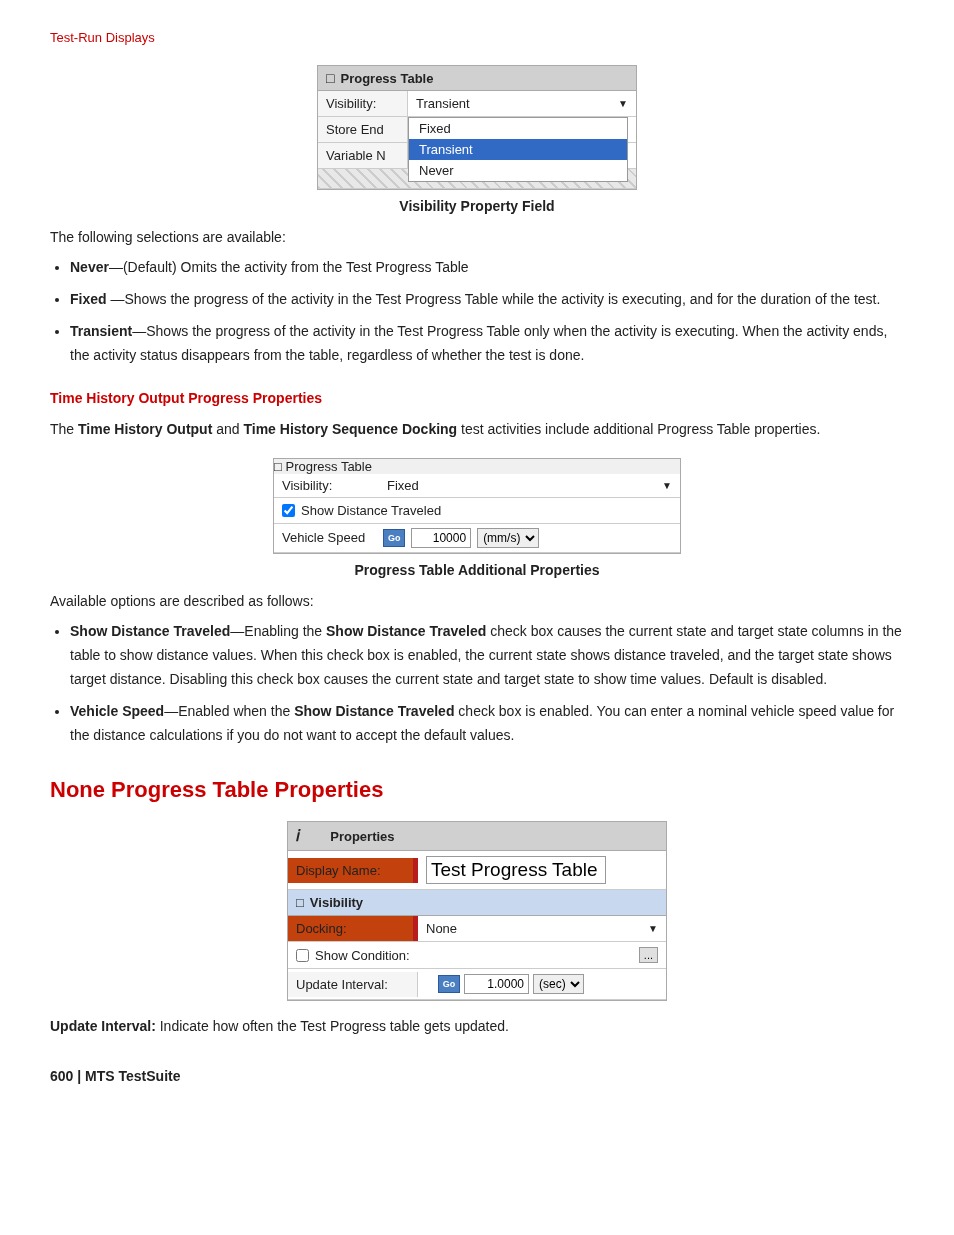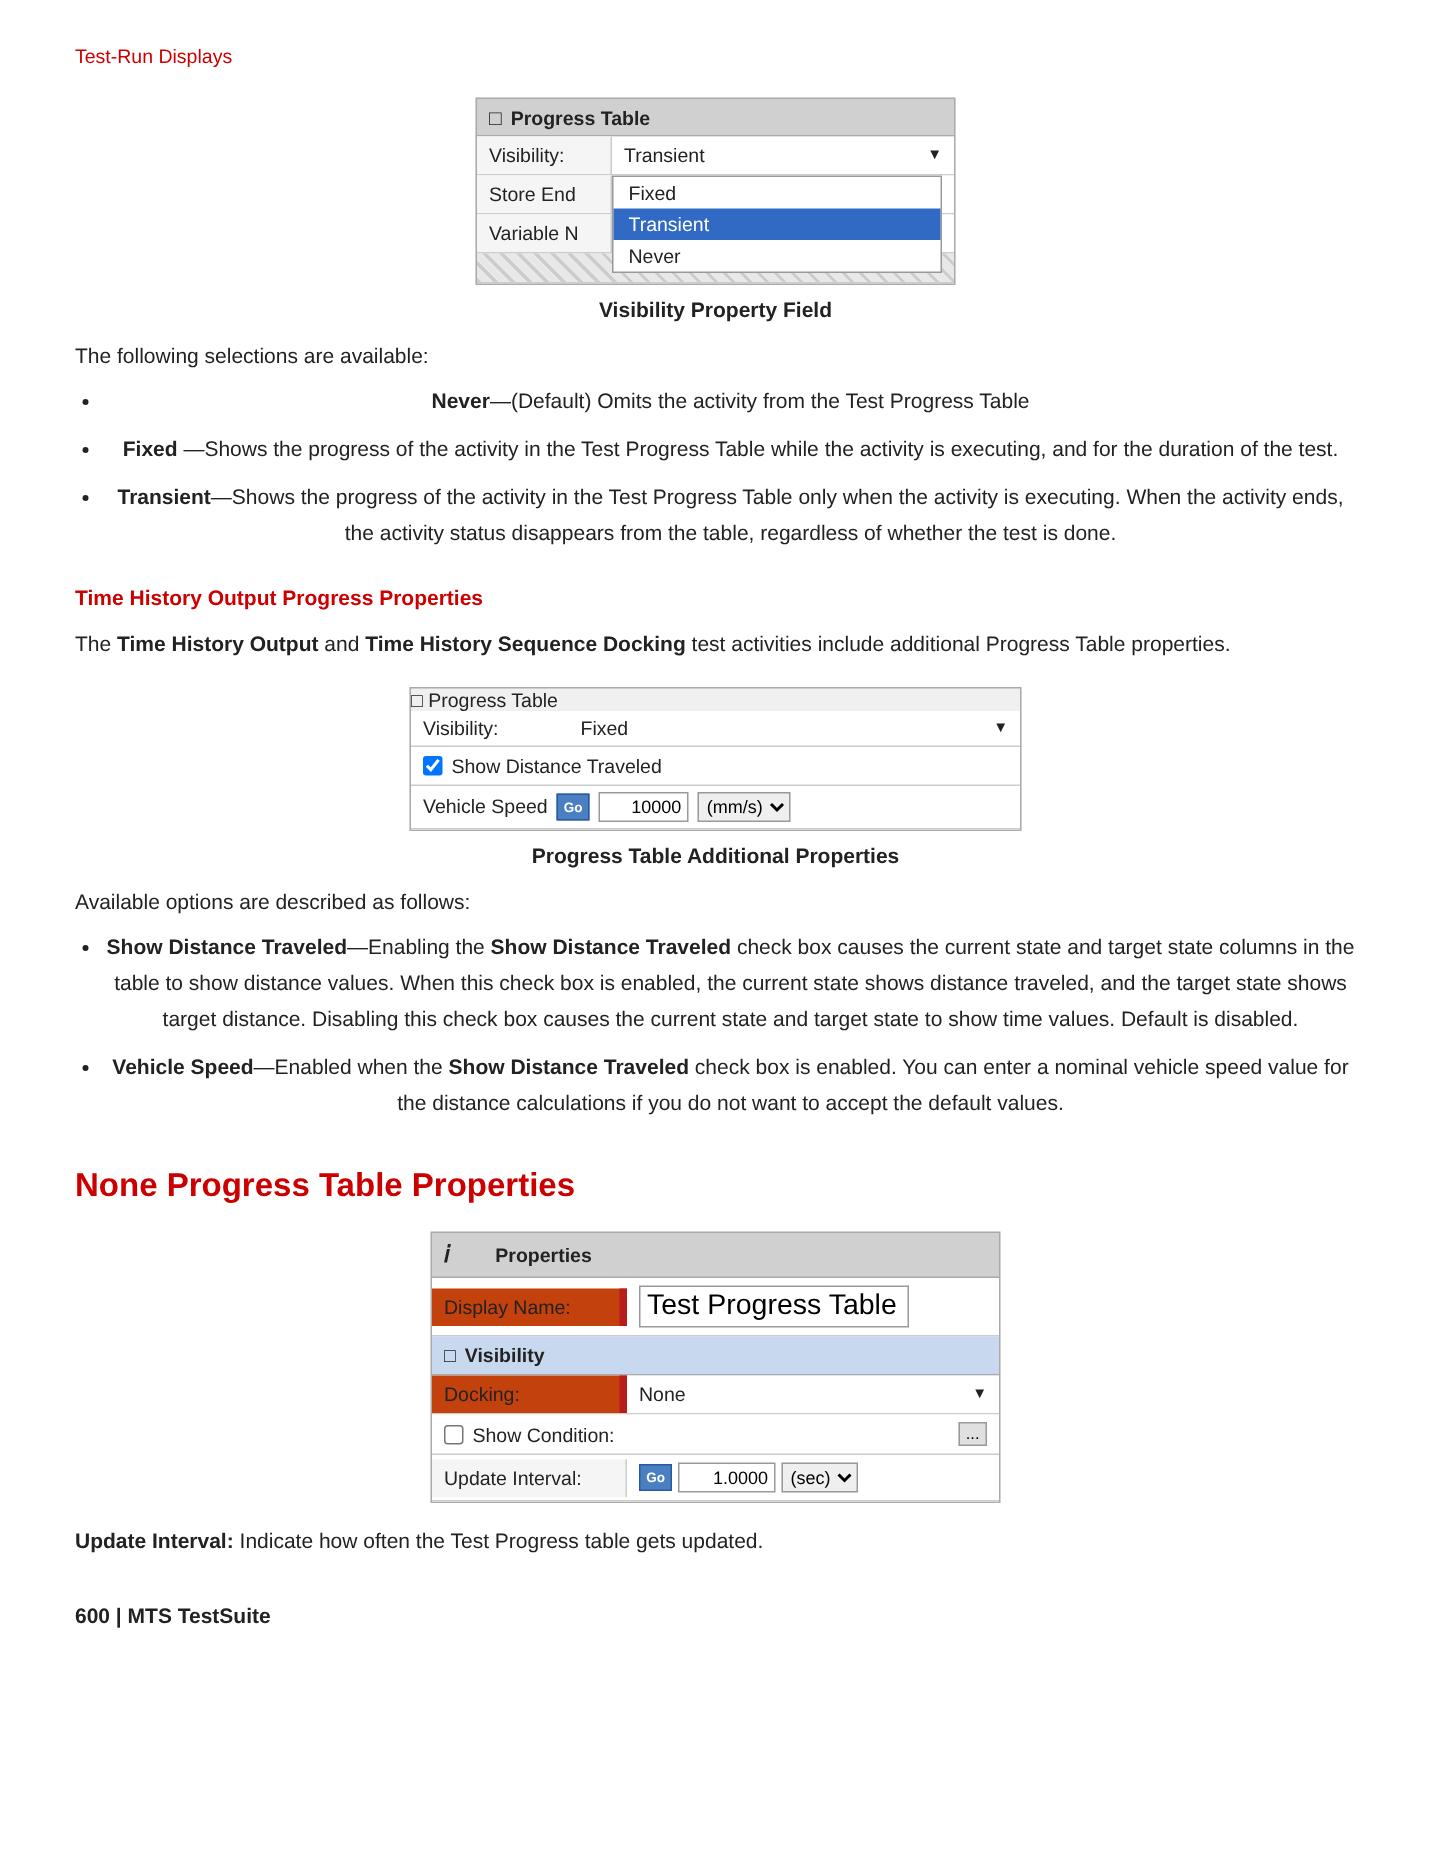--- a/index.html
+++ b/index.html
@@ -107,21 +107,20 @@
     .section-text {
       margin: 12px 0 8px 0;
       line-height: 1.6;
     }
     .bullet-list {
       margin: 8px 0 8px 20px;
       line-height: 1.7;
     }
     .bullet-list li {
       margin-bottom: 8px;
-      text-align: center;
     }
 
     
     .section-heading {
       color: #c00;
       font-weight: bold;
       font-size: 14px;
       margin: 22px 0 8px 0;
     }
 
@@ -169,20 +168,21 @@
       width: 22px;
       height: 18px;
       background: #4a7fc1;
       border: 1px solid #2a5a9c;
       display: inline-flex;
       align-items: center;
       justify-content: center;
       color: #fff;
       font-size: 10px;
       cursor: pointer;
+      margin-left: 12px;
     }
     .num-input {
       width: 60px;
       border: 1px solid #999;
       padding: 2px 4px;
       font-size: 12px;
       text-align: right;
     }
     .unit-select {
       border: 1px solid #999;

